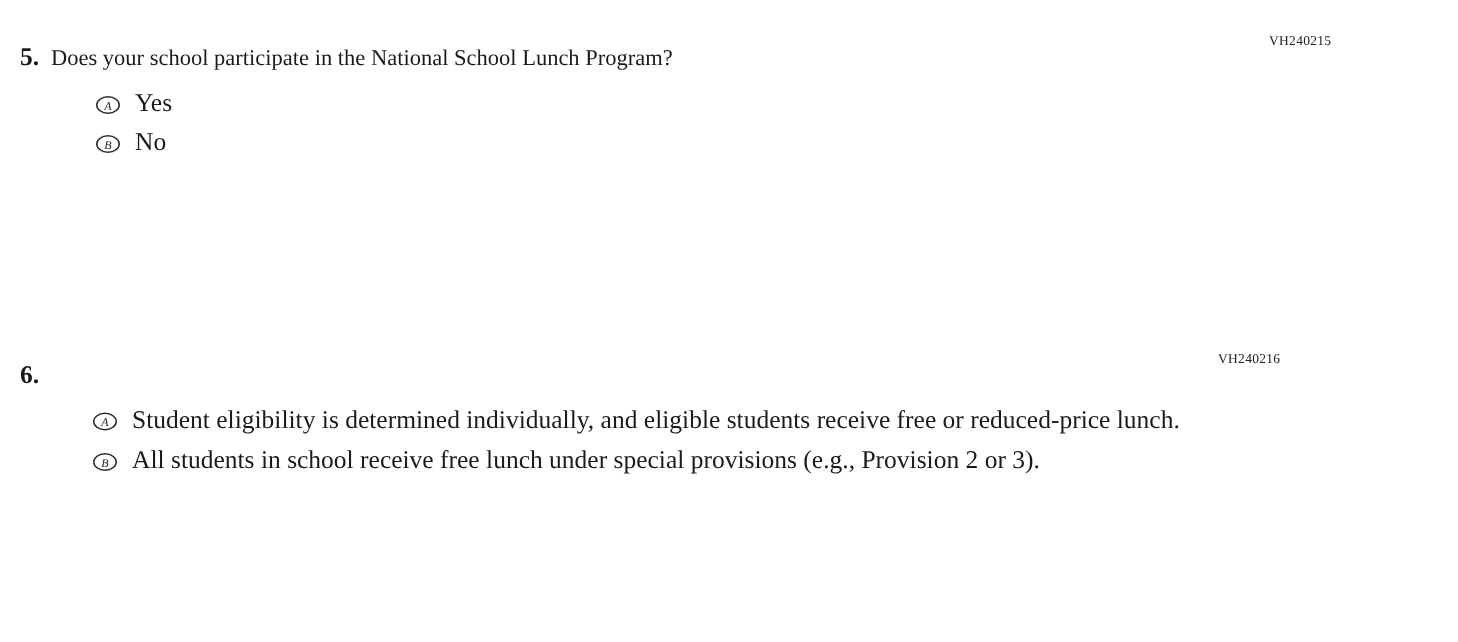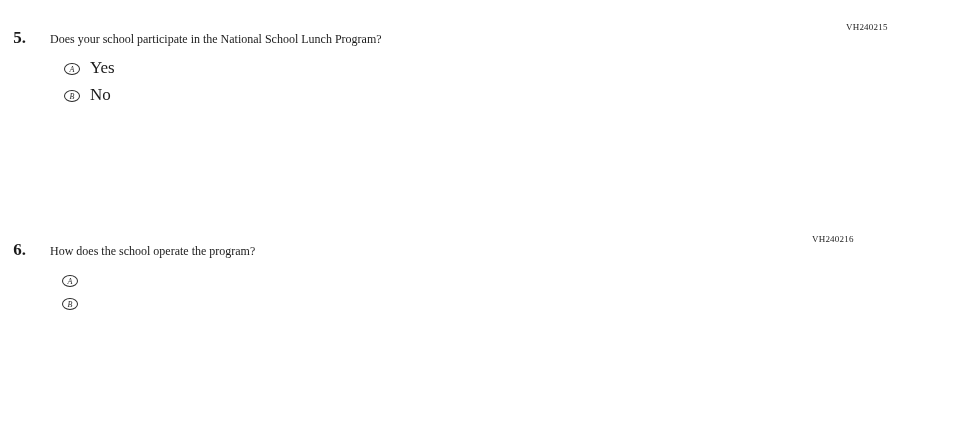--- a/index.html
+++ b/index.html
@@ -31,23 +31,22 @@
   }
   .q-number {
     font-weight: bold;
     font-size: 17px;
     width: 26px;
     text-align: right;
     flex: 0 0 26px;
     margin-right: 8px;
   }
   .q-text {
-    font-size: 12px;
+    font-size: 15px;
     line-height: 1.25;
-    margin-left: 16px;
   }
   .options {
     margin-top: 10px;
   }
   .option {
     display: flex;
     align-items: flex-start;
     margin-bottom: 6px;
   }
   .bubble {
@@ -114,25 +113,26 @@
         <span class="opt-label">No</span>
       </div>
     </div>
   </div>
 
   <div class="barcode-id" id="id-q6">VH240216</div>
 
   <div class="question-block q6" id="q6">
     <div class="q-header">
       <div class="q-number">6.</div>
-      <div class="q-text">How does the school operate the program?</div>
     </div>
     <div class="options">
       <div class="option">
         <span class="bubble">A</span>
+        <span class="opt-label">Student eligibility is determined individually, and eligible students receive free or reduced-price lunch.</span>
       </div>
       <div class="option">
         <span class="bubble">B</span>
+        <span class="opt-label">All students in school receive free lunch under special provisions (e.g., Provision 2 or 3).</span>
       </div>
     </div>
   </div>
 
 </div>
 
 </body></html>

